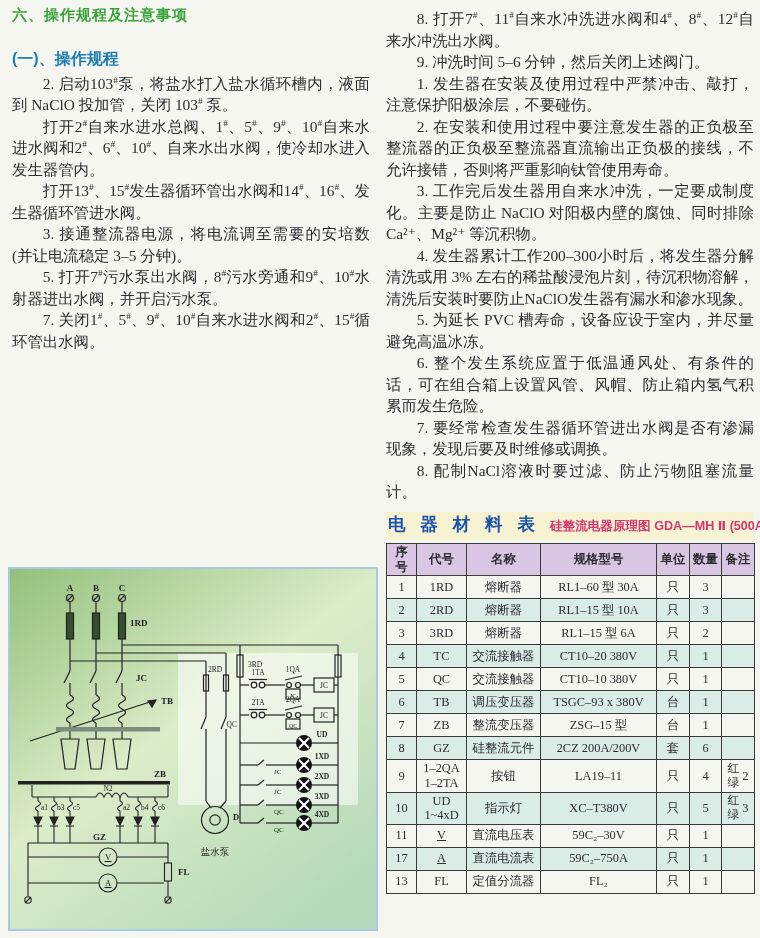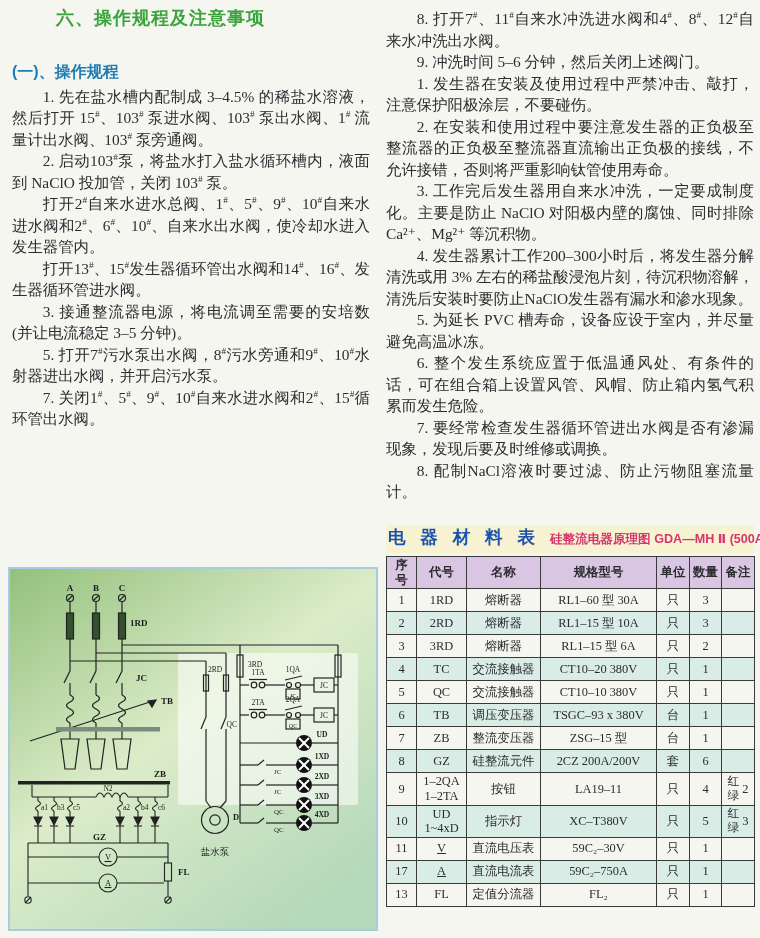--- a/index.html
+++ b/index.html
@@ -5,35 +5,35 @@
   html,body { margin:0; padding:0; }
   body {
     width:760px; height:938px; position:relative; overflow:hidden;
     background:#f6f6f1;
     color:var(--c-text,#2c2c31);
     font-family:"Liberation Serif","DejaVu Serif",serif;
   }
   .page-title {
     position:absolute; left:12px; top:6px;
     font-family:"Liberation Sans","DejaVu Sans",sans-serif;
-    font-size:18px; font-weight:bold; color:var(--c-green); letter-spacing:1px;margin-left:44px;
+    font-size:15px; font-weight:bold; color:var(--c-green); letter-spacing:1px;
   }
   .col { position:absolute; font-size:15.4px; line-height:21.5px; text-align:justify; }
   .col-left  { left:12px;  top:42px; width:358px; }
   .col-right { left:386px; top:8px;  width:368px; }
   .sub-heading {
     font-family:"Liberation Sans","DejaVu Sans",sans-serif;
     font-size:16px; font-weight:bold; color:var(--c-blue);
-    margin:19px 0 3px 0;
+    margin:6px 0 3px 0;
   }
   p.body { margin:0; text-indent:2em; }
   sup { font-size:0.6em; vertical-align:super; line-height:0; }
 
   
-  .materials { margin-top:22px; }
+  .materials { margin-top:9px; }
   .mat-head { display:flex; align-items:baseline; gap:10px; background:var(--c-subbg); padding:2px 2px 3px 2px; }
   .mat-title {
     font-family:"Liberation Sans","DejaVu Sans",sans-serif;
     color:var(--c-tblue); font-size:17.5px; font-weight:bold; letter-spacing:5px; white-space:nowrap;
   }
   .mat-subtitle {
     font-family:"Liberation Sans","DejaVu Sans",sans-serif;
     color:var(--c-pink); font-size:12.6px; font-weight:bold; white-space:nowrap;
   }
   table.mat { border-collapse:collapse; width:368px; table-layout:fixed; font-size:12.4px; margin-top:3px; }
@@ -52,21 +52,20 @@
   figure.diagram { position:absolute; left:8px; top:566px; width:370px; height:366px; margin:0; }
   figure.diagram svg text { font-family:"Liberation Serif","DejaVu Serif",serif; fill:#1c1c1c; }
 </style>
 </head>
 <body>
 
 <div class="page-title">六、操作规程及注意事项</div>
 
 <div class="col col-left">
   <div class="sub-heading">(一)、操作规程</div>
-  <p class="body">1. 先在盐水槽内配制成 3–4.5% 的稀盐水溶液，然后打开 15<sup>#</sup>、103<sup>#</sup> 泵进水阀、103<sup>#</sup> 泵出水阀、1<sup>#</sup> 流量计出水阀、103<sup>#</sup> 泵旁通阀。</p>
   <p class="body">2. 启动103<sup>#</sup>泵，将盐水打入盐水循环槽内，液面到 NaClO 投加管，关闭 103<sup>#</sup> 泵。</p>
   <p class="body">打开2<sup>#</sup>自来水进水总阀、1<sup>#</sup>、5<sup>#</sup>、9<sup>#</sup>、10<sup>#</sup>自来水进水阀和2<sup>#</sup>、6<sup>#</sup>、10<sup>#</sup>、自来水出水阀，使冷却水进入发生器管内。</p>
   <p class="body">打开13<sup>#</sup>、15<sup>#</sup>发生器循环管出水阀和14<sup>#</sup>、16<sup>#</sup>、发生器循环管进水阀。</p>
   <p class="body">3. 接通整流器电源，将电流调至需要的安培数(并让电流稳定 3–5 分钟)。</p>
   <p class="body">5. 打开7<sup>#</sup>污水泵出水阀，8<sup>#</sup>污水旁通和9<sup>#</sup>、10<sup>#</sup>水射器进出水阀，并开启污水泵。</p>
   <p class="body">7. 关闭1<sup>#</sup>、5<sup>#</sup>、9<sup>#</sup>、10<sup>#</sup>自来水进水阀和2<sup>#</sup>、15<sup>#</sup>循环管出水阀。</p>
 </div>
 
 <div class="col col-right">
   <p class="body">8. 打开7<sup>#</sup>、11<sup>#</sup>自来水冲洗进水阀和4<sup>#</sup>、8<sup>#</sup>、12<sup>#</sup>自来水冲洗出水阀。</p>

